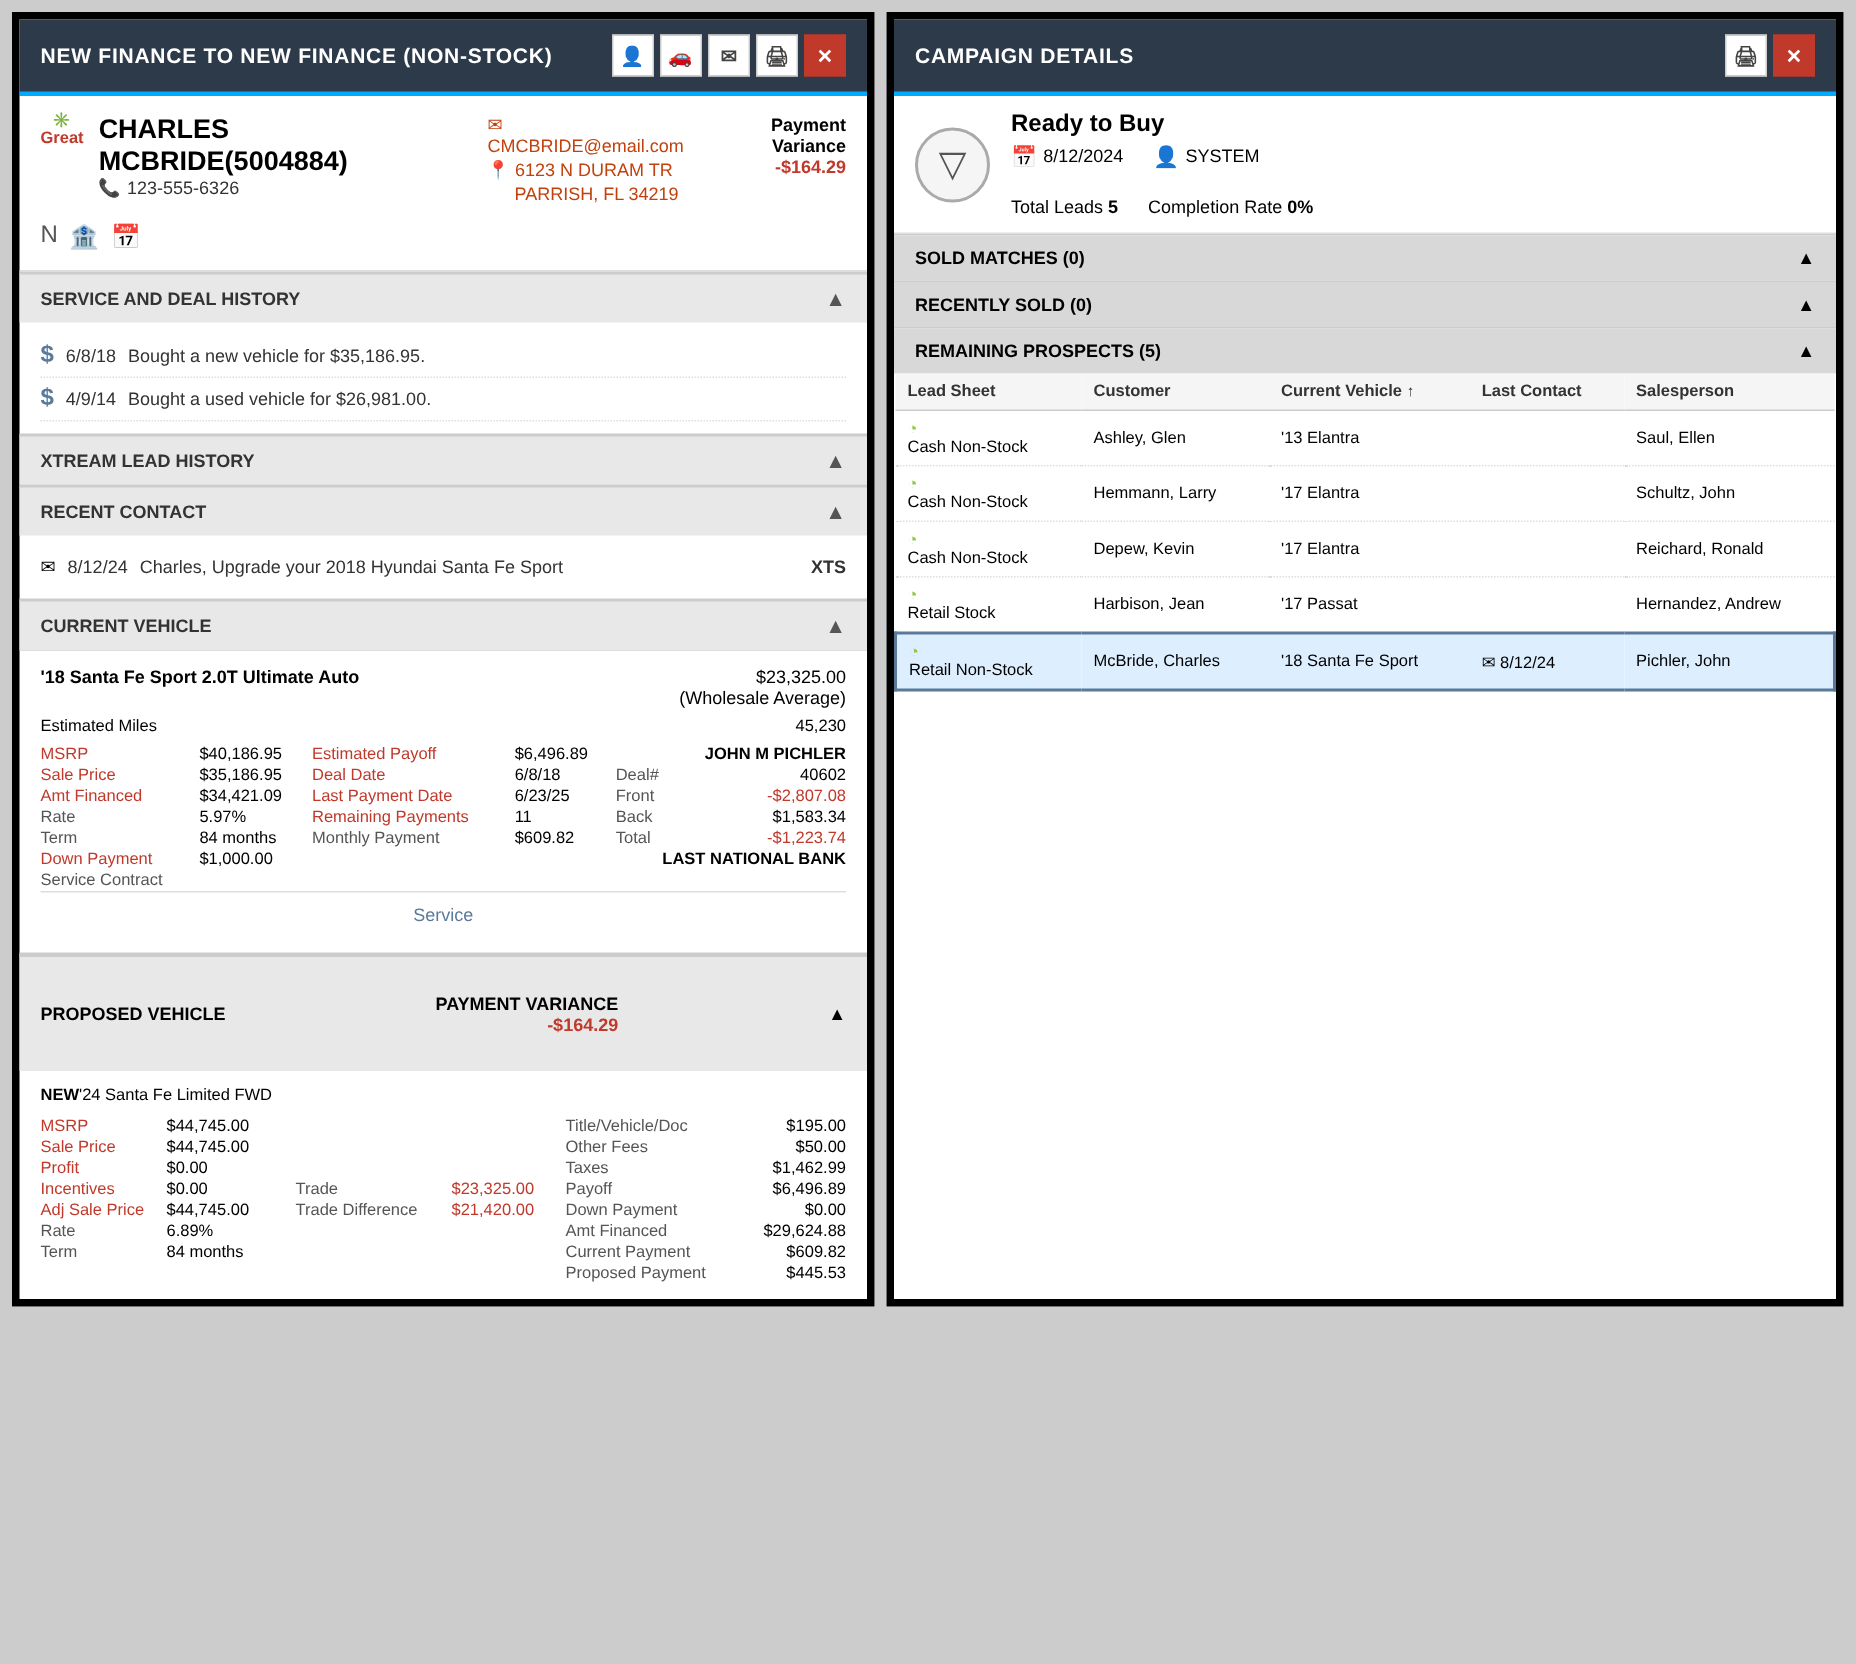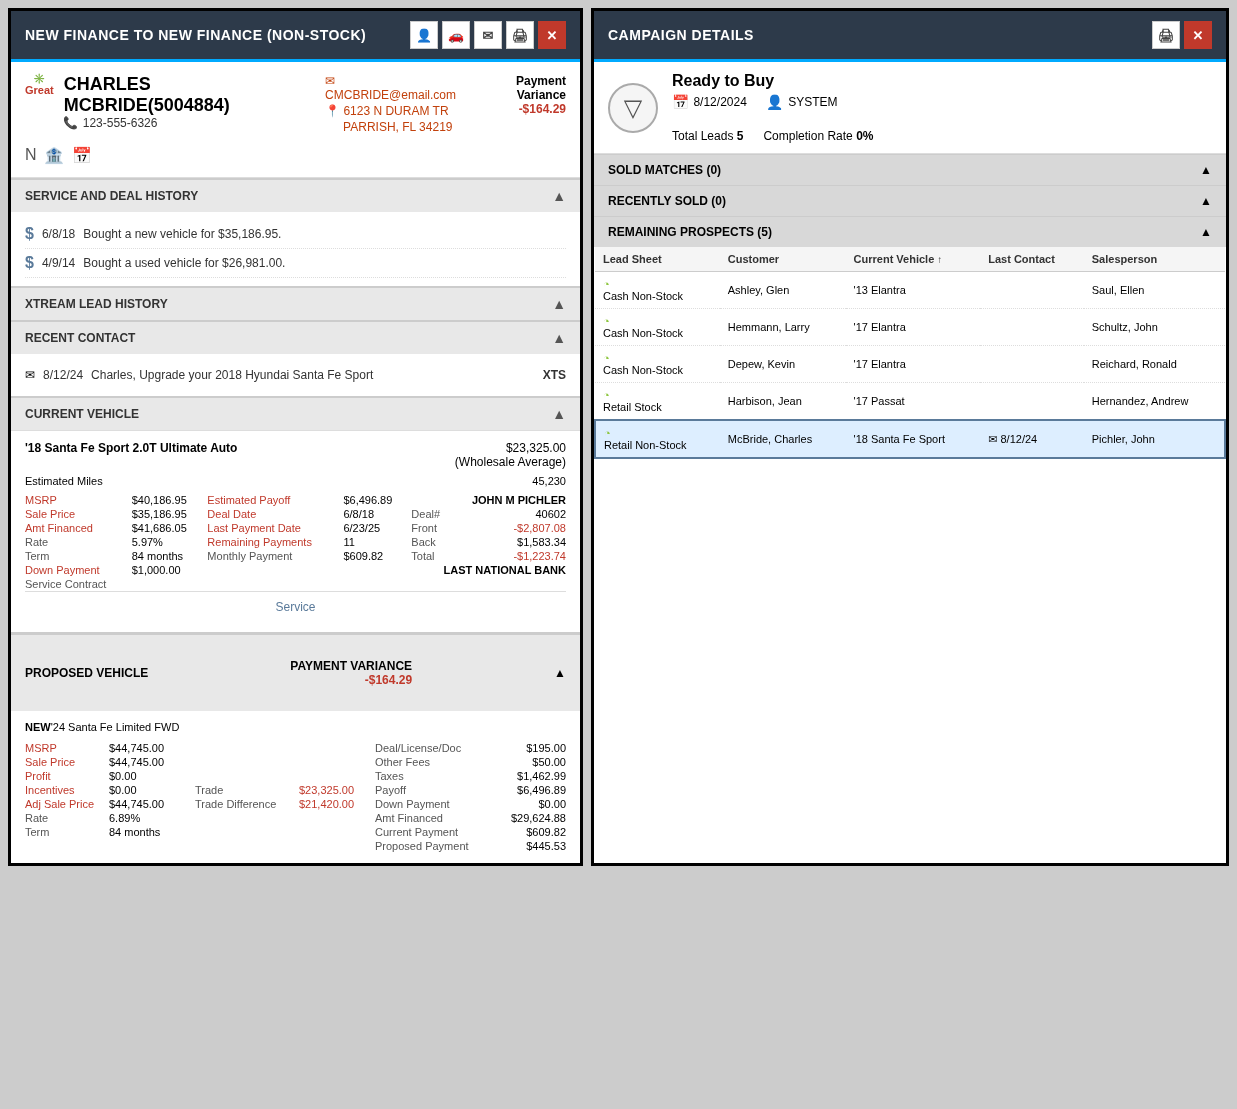--- a/index.html
+++ b/index.html
@@ -1,18 +1,18 @@
 <!DOCTYPE html>
 <html><head>
   <meta charset="utf-8">
   <style>
     * { box-sizing: border-box; margin: 0; padding: 0; }
     body { font-family: Arial, sans-serif; font-size: 12px; background: #ccc; display: flex; gap: 8px; padding: 8px; }
 
-    .panel { background: #fff; border: 3px solid #000000; display: flex; flex-direction: column; }
+    .panel { background: #fff; border: 5px solid #000000; display: flex; flex-direction: column; }
     .panel-left { width: 575px; }
     .panel-right { width: 555px; flex: 1; }
 
     .panel-header { background: #2d3a4a; color: #fff; padding: 10px 14px; font-size: 14px; font-weight: bold; border-bottom: 3px solid #00aaff; display: flex; justify-content: space-between; align-items: center; }
     .panel-header-title { color: #fff; letter-spacing: 0.5px; }
 
     .header-actions { display: flex; gap: 4px; align-items: center; }
     .header-btn { background: #fff; border: 1px solid #ccc; width: 28px; height: 28px; display: flex; align-items: center; justify-content: center; cursor: pointer; font-size: 13px; color: #444; }
     .header-btn.red { background: #c0392b; border-color: #c0392b; color: #fff; font-weight: bold; }
 
@@ -215,21 +215,21 @@
         <tr>
           <td style="color:#c0392b; padding:1px 0;">Sale Price</td>
           <td style="padding:1px 4px;">$35,186.95</td>
           <td style="color:#c0392b; padding:1px 0;">Deal Date</td>
           <td style="padding:1px 4px;">6/8/18</td>
           <td style="padding:1px 0; color:#555;">Deal#</td>
           <td style="padding:1px 0; text-align:right;">40602</td>
         </tr>
         <tr>
           <td style="color:#c0392b; padding:1px 0;">Amt Financed</td>
-          <td style="padding:1px 4px;">$41,686.05</td>
+          <td style="padding:1px 4px;">$34,421.09</td>
           <td style="color:#c0392b; padding:1px 0;">Last Payment Date</td>
           <td style="padding:1px 4px;">6/23/25</td>
           <td style="padding:1px 0; color:#555;">Front</td>
           <td style="padding:1px 0; text-align:right; color:#c0392b;">-$2,807.08</td>
         </tr>
         <tr>
           <td style="color:#555; padding:1px 0;">Rate</td>
           <td style="padding:1px 4px;">5.97%</td>
           <td style="color:#c0392b; padding:1px 0;">Remaining Payments</td>
           <td style="padding:1px 4px;">11</td>
@@ -274,21 +274,21 @@
         <span class="type">NEW</span>
         <span>'24 Santa Fe Limited FWD</span>
       </div>
       <table style="width:100%; font-size:11px; border-collapse:collapse;">
         <tbody>
             <tr>
           <td style="color:#c0392b; padding:1px 0; width:80px;">MSRP</td>
           <td style="padding:1px 4px; width:90px;">$44,745.00</td>
           <td style="width:100px;"></td>
           <td style="width:80px;"></td>
-          <td style="color:#555; padding:1px 0;">Deal/License/Doc</td>
+          <td style="color:#555; padding:1px 0;">Title/Vehicle/Doc</td>
           <td style="padding:1px 0; text-align:right;">$195.00</td>
         </tr>
         <tr>
           <td style="color:#c0392b; padding:1px 0;">Sale Price</td>
           <td style="padding:1px 4px;">$44,745.00</td>
           <td></td>
           <td></td>
           <td style="color:#555; padding:1px 0;">Other Fees</td>
           <td style="padding:1px 0; text-align:right;">$50.00</td>
         </tr>

